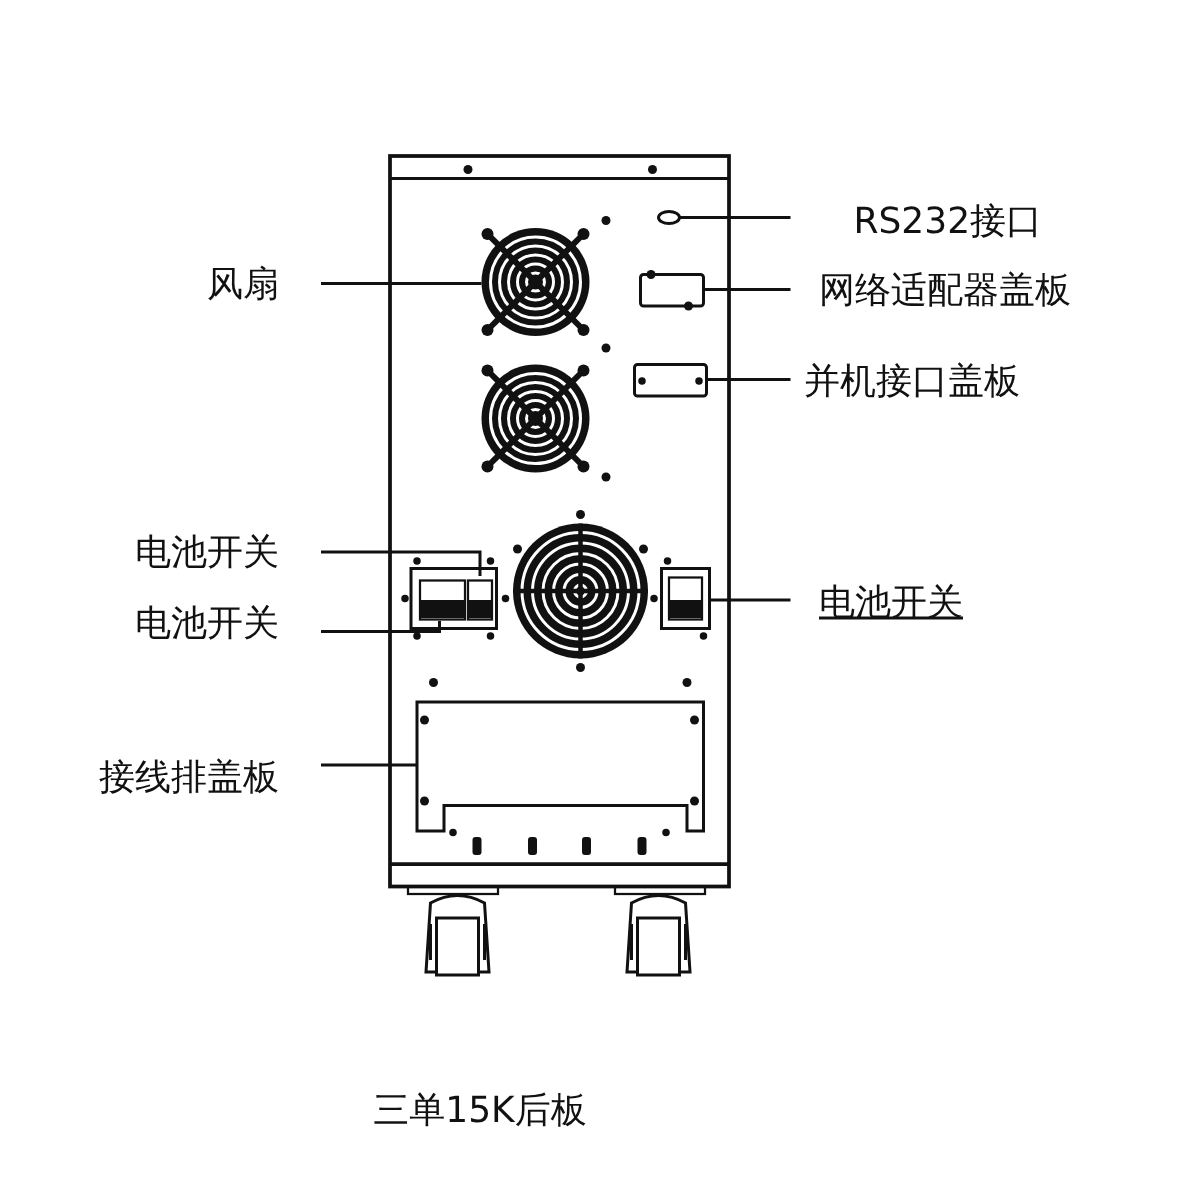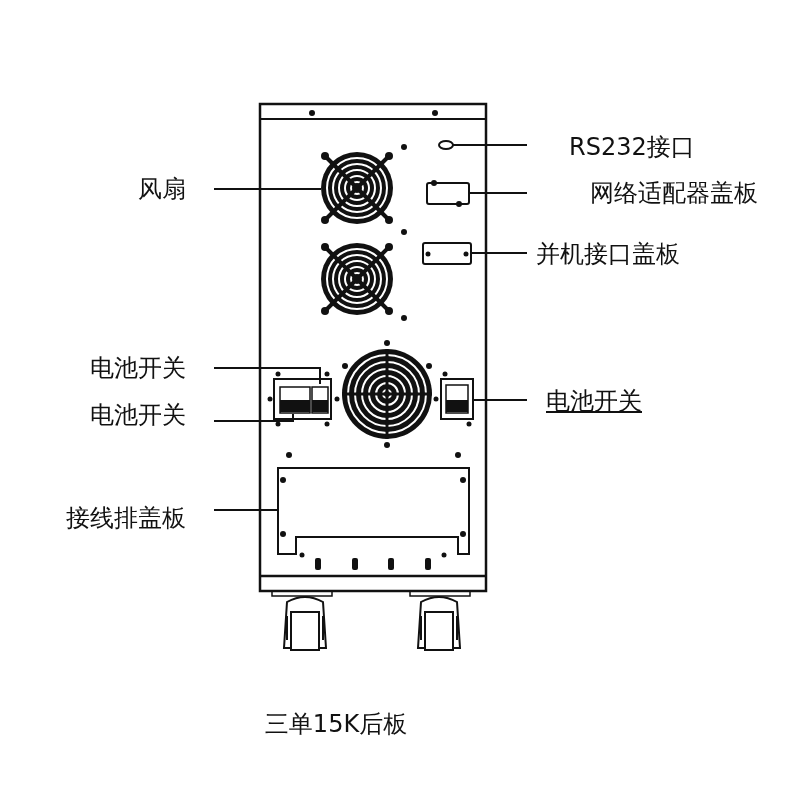--- a/index.html
+++ b/index.html
@@ -1,21 +1,21 @@
 <!DOCTYPE html>
 <html><head>
 <meta charset="utf-8">
 <style>
   html, body { margin: 0; padding: 0; background: #ffffff; }
   body { width: 800px; height: 800px; position: relative; overflow: hidden;
          font-family: "DejaVu Sans", "Liberation Sans", sans-serif; color: #111; }
   #diagram { position: absolute; left: 0; top: 0; }
   .label { position: absolute; font-size: 24px; line-height: 28px; white-space: nowrap; color: #111; }
   .label.left { text-align: right; }
-  .caption { position: absolute; left: 0; width: 640px; top: 708px; text-align: center; font-size: 24px; margin-left: 16px; }
+  .caption { position: absolute; left: 0; width: 640px; top: 724px; text-align: center; font-size: 24px; }
 </style>
 </head>
 <body>
 
 <svg id="diagram" width="800" height="800" viewBox="0 0 800 800" xmlns="http://www.w3.org/2000/svg">
   <defs>
     <g id="small-fan">
       <circle cx="0" cy="0" r="36" fill="#111"></circle>
       <circle cx="0" cy="0" r="30" fill="none" stroke="#fff" stroke-width="2"></circle>
       <circle cx="0" cy="0" r="24" fill="none" stroke="#fff" stroke-width="2"></circle>
@@ -147,17 +147,17 @@
     <line x1="473" y1="400" x2="527" y2="400"></line>
   </g>
 </svg>
 
 <div class="label left" style="right:614px; top:175px;text-align:right;">风扇</div>
 <div class="label left" style="right:614px; top:354px;">电池开关</div>
 <div class="label left" style="right:614px; top:401px;">电池开关</div>
 <div class="label left" style="right:614px; top:504px;">接线排盖板</div>
 
 <div class="label" style="left:546px; top:133px;margin-left:23px;">RS232接口</div>
-<div class="label" style="left:546px; top:179px;margin-left:44px;">网络适配器盖板</div>
+<div class="label" style="left:546px; top:179px;">网络适配器盖板</div>
 <div class="label" style="left:536px; top:240px;">并机接口盖板</div>
 <div class="label" style="left:546px; top:387px;text-decoration:underline;">电池开关</div>
 
 <div class="caption">三单15K后板</div>
 
 </body></html>

